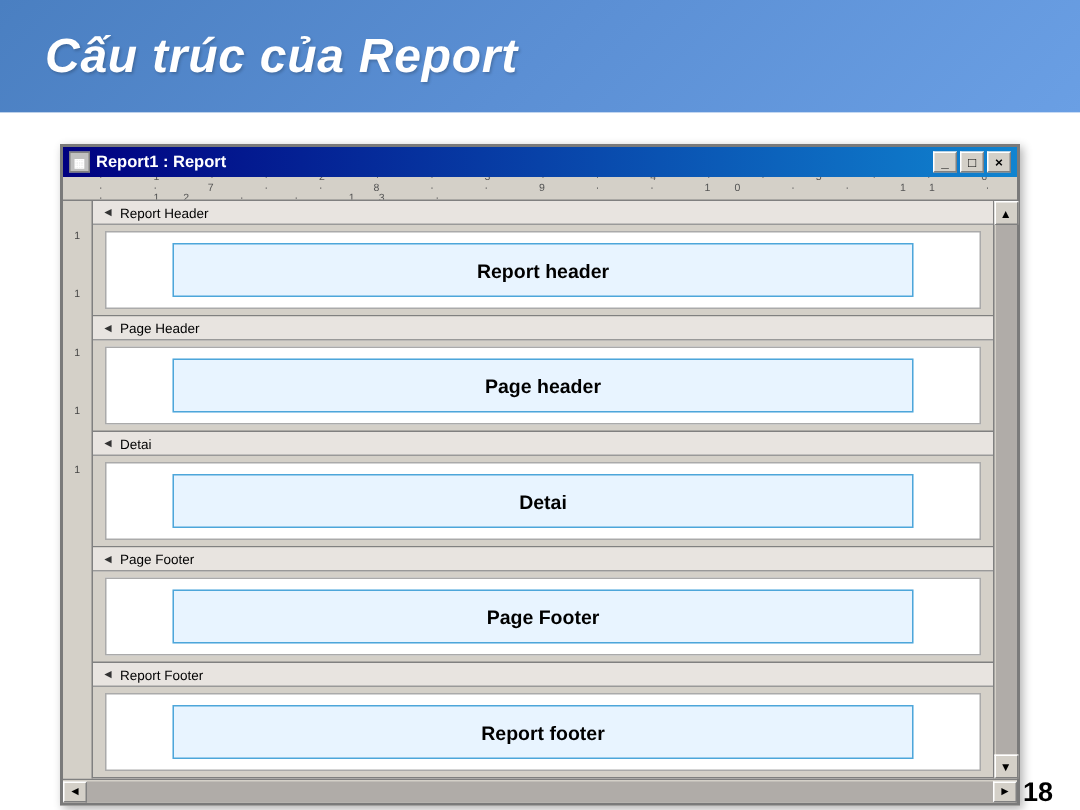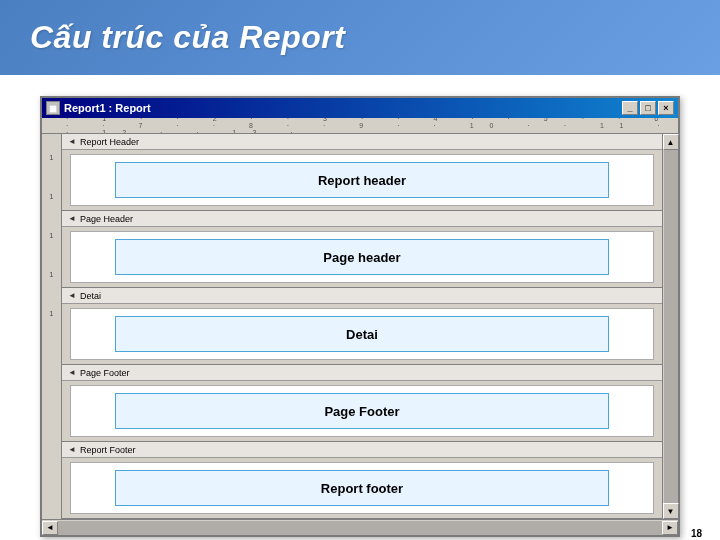--- a/index.html
+++ b/index.html
@@ -240,21 +240,21 @@
       flex: 1;
       height: 14px;
       background: #b0aca8;
     }
 
     
     .page-number {
       position: absolute;
       bottom: 8px;
       right: 18px;
-      font-size: 10px;
+      font-size: 18px;
       font-weight: bold;
       color: #000;
     }
 
     
     .header-rule {
       height: 3px;
       background: #ffffff;
       opacity: 0.5;
     }

